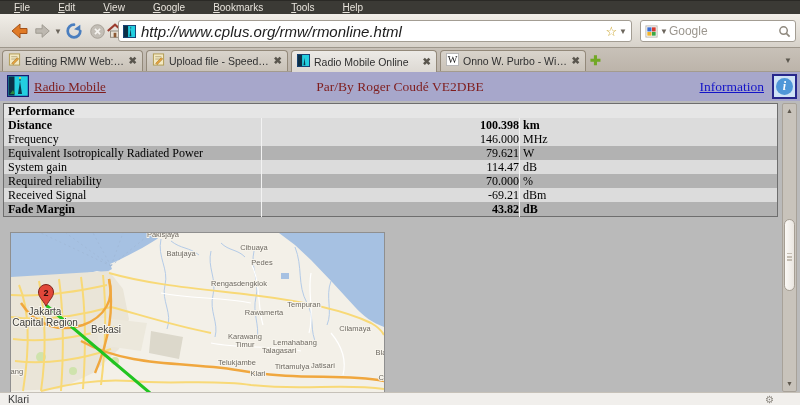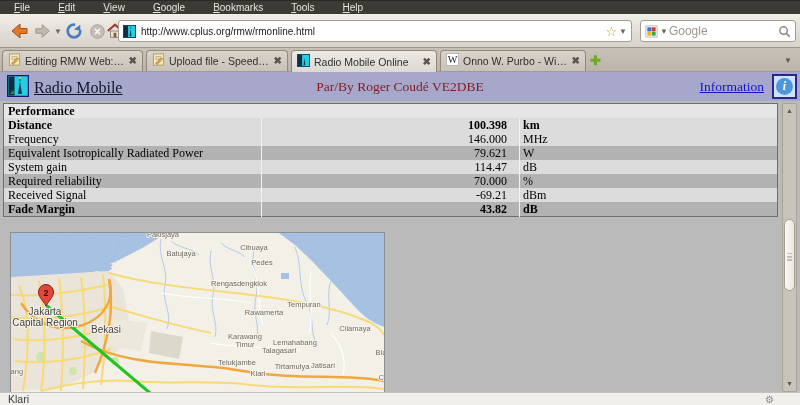--- a/index.html
+++ b/index.html
@@ -12,21 +12,21 @@
            display:flex;align-items:center;border-top:1px solid #2a2925;box-sizing:border-box;}
   .menu-item{color:#e8e4dc;font-size:10px;padding:0 14px;line-height:13px;cursor:default;}
   .menu-item::first-letter{text-decoration:underline;}
 
   
   #toolbar{position:absolute;left:0;top:14px;width:800px;height:34px;
            background:linear-gradient(#f1eee8,#d7d2ca);border-bottom:1px solid #9d968b;box-sizing:border-box;}
   .tb-btn{position:absolute;top:5px;width:22px;height:24px;display:flex;align-items:center;justify-content:center;}
   #urlbar{position:absolute;left:118px;top:6px;width:514px;height:22px;background:#fff;
           border:1px solid #a39d93;border-radius:3px;box-sizing:border-box;display:flex;align-items:center;padding:0 4px;}
-  #url-text{font-size:10px;color:#1c1c1c;flex:1;white-space:nowrap;overflow:hidden;margin-left:5px;}
+  #url-text{font-size:15px;color:#1c1c1c;flex:1;white-space:nowrap;overflow:hidden;margin-left:5px;font-style:italic;}
   #searchbar{position:absolute;left:640px;top:6px;width:156px;height:22px;background:#fff;
           border:1px solid #a39d93;border-radius:3px;box-sizing:border-box;display:flex;align-items:center;padding:0 4px;}
   #search-placeholder{font-size:12px;color:#9b968e;flex:1;margin-left:1px;}
   .caret{font-size:8px;color:#6b655c;margin-left:2px;}
   .star{color:#c9a227;font-size:13px;line-height:13px;}
 
   
   #tabbar{position:absolute;left:0;top:48px;width:800px;height:24px;
           background:linear-gradient(#c8c1b8,#bcb4aa);border-bottom:1px solid #a39b8e;box-sizing:border-box;}
   .tab{position:absolute;top:2px;height:21px;border:1px solid #93897a;border-bottom:none;
@@ -36,40 +36,40 @@
   .tab-title{font-size:10.5px;color:#2f2f2f;white-space:nowrap;overflow:hidden;
              text-overflow:ellipsis;flex:1;margin:0 4px;}
   .tab-close{font-size:10px;font-weight:bold;color:#5a564e;line-height:10px;}
   #new-tab{position:absolute;left:590px;top:6px;font-size:13px;font-weight:bold;color:#71a825;line-height:13px;}
   #tab-overflow{position:absolute;right:8px;top:8px;font-size:8px;color:#5c584f;}
   .ticon{width:13px;height:13px;flex:0 0 13px;}
 
   
   #pageheader{position:absolute;left:0;top:72px;width:800px;height:29px;background:#a7a7cb;}
   #rm-logo{position:absolute;left:7px;top:3px;width:22px;height:22px;}
-  #brand-link{position:absolute;left:34px;top:7px;font-family:"Liberation Serif",serif;font-size:16px;
-              color:#0f172a;text-decoration:underline;}
+  #brand-link{position:absolute;left:34px;top:7px;font-family:"Liberation Serif",serif;font-size:13px;
+              color:#7f1d1d;text-decoration:underline;}
   #byline{position:absolute;left:0;right:0;top:7px;text-align:center;
           font-family:"Liberation Serif",serif;font-size:13.5px;color:#7f1d1d;}
   #info-link{position:absolute;right:36px;top:7px;font-family:"Liberation Serif",serif;font-size:13.5px;
              color:#1414c8;text-decoration:underline;}
   #info-btn{position:absolute;right:3px;top:2px;width:25px;height:25px;background:#cfe3f6;
             border:2px solid #27278c;box-sizing:border-box;display:flex;align-items:center;justify-content:center;}
   #info-btn .i-circle{width:17px;height:17px;border-radius:50%;background:#4f97d8;color:#fff;
             font-family:"Liberation Serif",serif;font-style:italic;font-weight:bold;font-size:12px;
             display:flex;align-items:center;justify-content:center;}
 
   
   #content{position:absolute;left:0;top:101px;width:800px;height:291px;background:#bababa;overflow:hidden;}
   #perf-table{position:absolute;left:3px;top:2px;width:775px;border-collapse:collapse;
               font-family:"Liberation Serif",serif;font-size:12px;color:#000;
               border:1px solid #6e6e6e;table-layout:fixed;}
   #perf-table td{height:14px;line-height:13px;padding:0;overflow:hidden;white-space:nowrap;}
   #perf-table .c-label{width:573px;padding-left:4px;}
-  #perf-table .c-value{width:130px;text-align:right;padding-right:12px;border-left:1px solid #f2f2f2;}
+  #perf-table .c-value{width:130px;text-align:right;padding-right:0;border-left:1px solid #f2f2f2;}
   #perf-table .c-unit{width:64px;padding-left:3px;border-left:1px solid #f2f2f2;}
   #perf-table tr.hdr td{background:#e6e6e6;font-weight:bold;padding-left:4px;}
   #perf-table tr.a td{background:#dcdcdc;}
   #perf-table tr.b td{background:#b2b2b2;}
   #perf-table tr.bold td{font-weight:bold;}
 
   #map{position:absolute;left:10px;top:131px;width:373px;height:160px;border:1px solid #8f8f8f;
        background:#f3f0e8;overflow:hidden;}
   .map-label{fill:#6e6a63;font-family:"Liberation Sans",sans-serif;font-size:7.5px;
              paint-order:stroke;stroke:#f7f4ec;stroke-width:2px;text-anchor:middle;}

